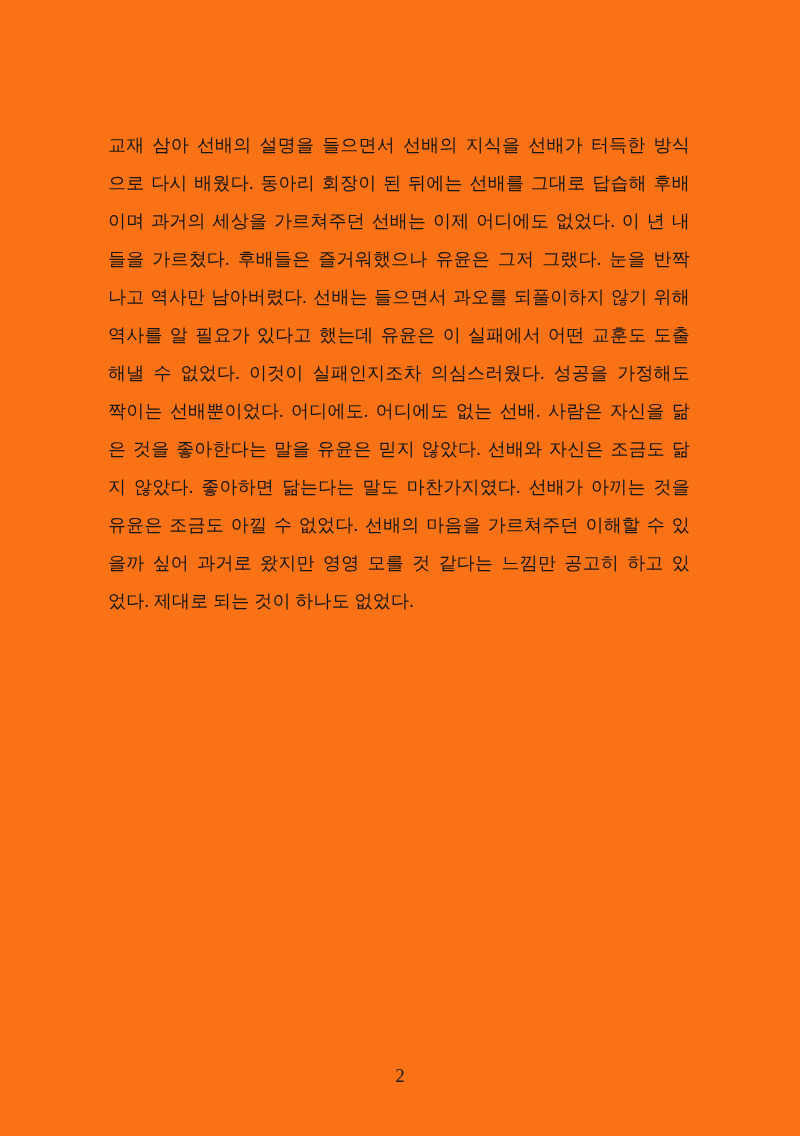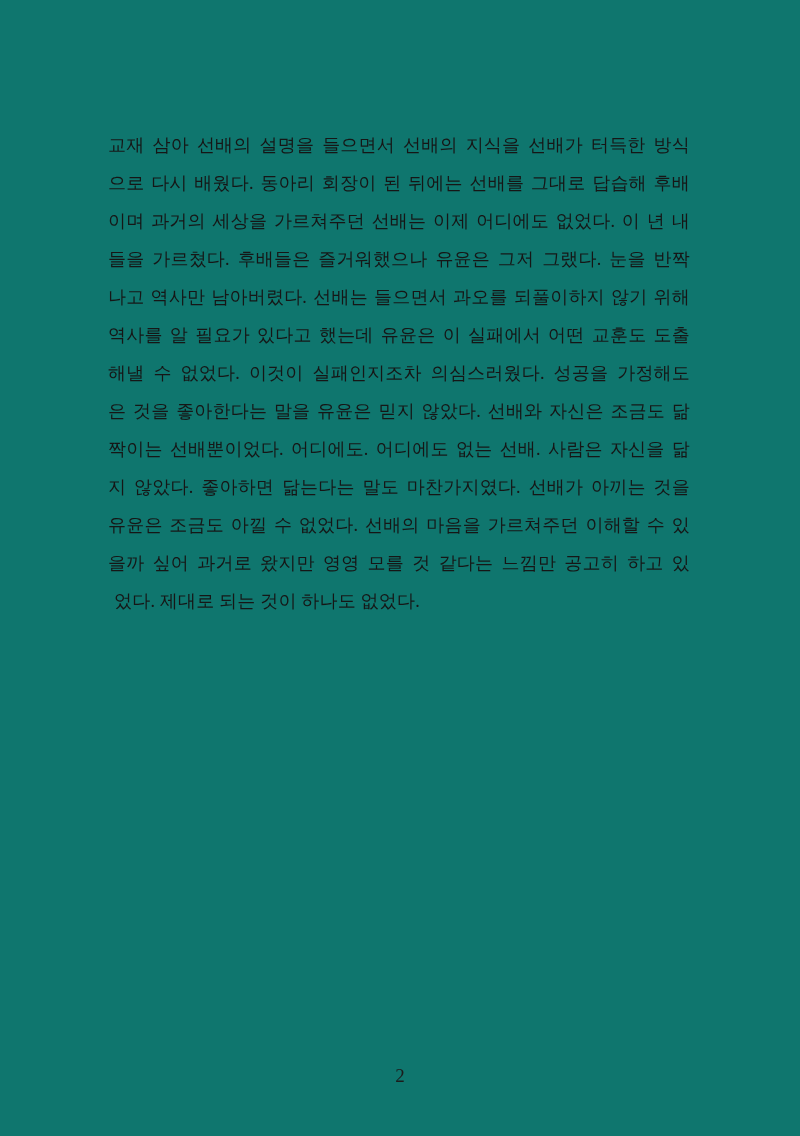--- a/index.html
+++ b/index.html
@@ -14,41 +14,40 @@
     font-family: "Liberation Serif", "DejaVu Serif", serif;
     color: #161616;
     overflow: hidden;
   }
   .page {
     position: absolute;
     left: 0;
     top: 0;
     width: 800px;
     height: 1136px;
-    background: #0f766e;
+    background: #f97316;
   }
   .text-block {
     position: absolute;
     left: 108px;
     top: 126px;
     width: 582px;
     font-size: 18px;
     line-height: 38px;
     letter-spacing: 0.2px;
   }
   .line {
     text-align: justify;
     text-align-last: justify;
     word-break: keep-all;
     white-space: normal;
   }
   .line.last {
     text-align: left;
     text-align-last: left;
-    margin-left: 6px;
   }
   .page-number {
     position: absolute;
     left: 0;
     top: 1064px;
     width: 800px;
     text-align: center;
     font-size: 19px;
     line-height: 24px;
     color: #1b1b1b;
@@ -59,21 +58,21 @@
 
 <div class="page">
   <div class="text-block">
     <div class="line">교재 삼아 선배의 설명을 들으면서 선배의 지식을 선배가 터득한 방식</div>
     <div class="line">으로 다시 배웠다. 동아리 회장이 된 뒤에는 선배를 그대로 답습해 후배</div>
     <div class="line">이며 과거의 세상을 가르쳐주던 선배는 이제 어디에도 없었다. 이 년 내</div>
     <div class="line">들을 가르쳤다. 후배들은 즐거워했으나 유윤은 그저 그랬다. 눈을 반짝</div>
     <div class="line">나고 역사만 남아버렸다. 선배는 들으면서 과오를 되풀이하지 않기 위해</div>
     <div class="line">역사를 알 필요가 있다고 했는데 유윤은 이 실패에서 어떤 교훈도 도출</div>
     <div class="line">해낼 수 없었다. 이것이 실패인지조차 의심스러웠다. 성공을 가정해도</div>
+    <div class="line">짝이는 선배뿐이었다. 어디에도. 어디에도 없는 선배. 사람은 자신을 닮</div>
     <div class="line">은 것을 좋아한다는 말을 유윤은 믿지 않았다. 선배와 자신은 조금도 닮</div>
-    <div class="line">짝이는 선배뿐이었다. 어디에도. 어디에도 없는 선배. 사람은 자신을 닮</div>
     <div class="line">지 않았다. 좋아하면 닮는다는 말도 마찬가지였다. 선배가 아끼는 것을</div>
     <div class="line">유윤은 조금도 아낄 수 없었다. 선배의 마음을 가르쳐주던 이해할 수 있</div>
     <div class="line">을까 싶어 과거로 왔지만 영영 모를 것 같다는 느낌만 공고히 하고 있</div>
     <div class="line last">었다. 제대로 되는 것이 하나도 없었다.</div>
   </div>
   <div class="page-number">2</div>
 </div>
 
 </body></html>

